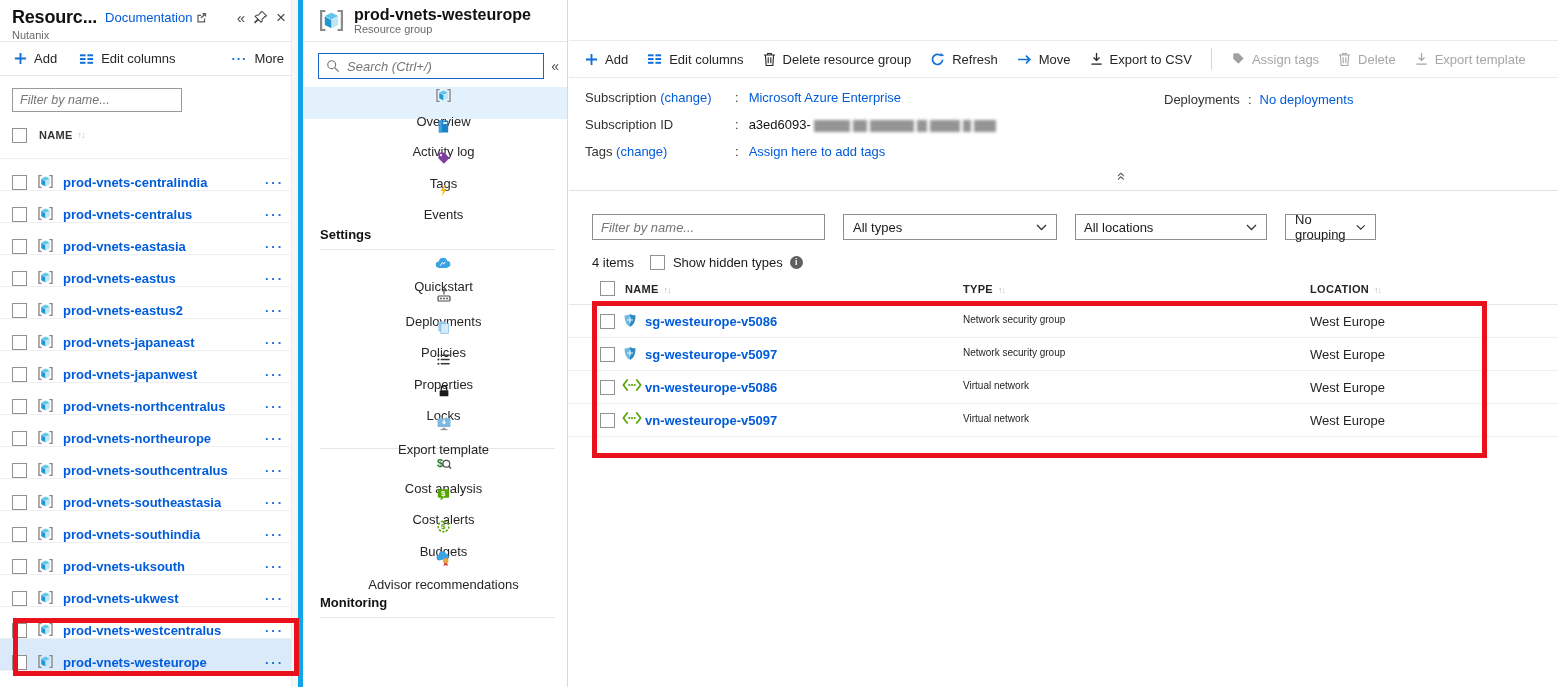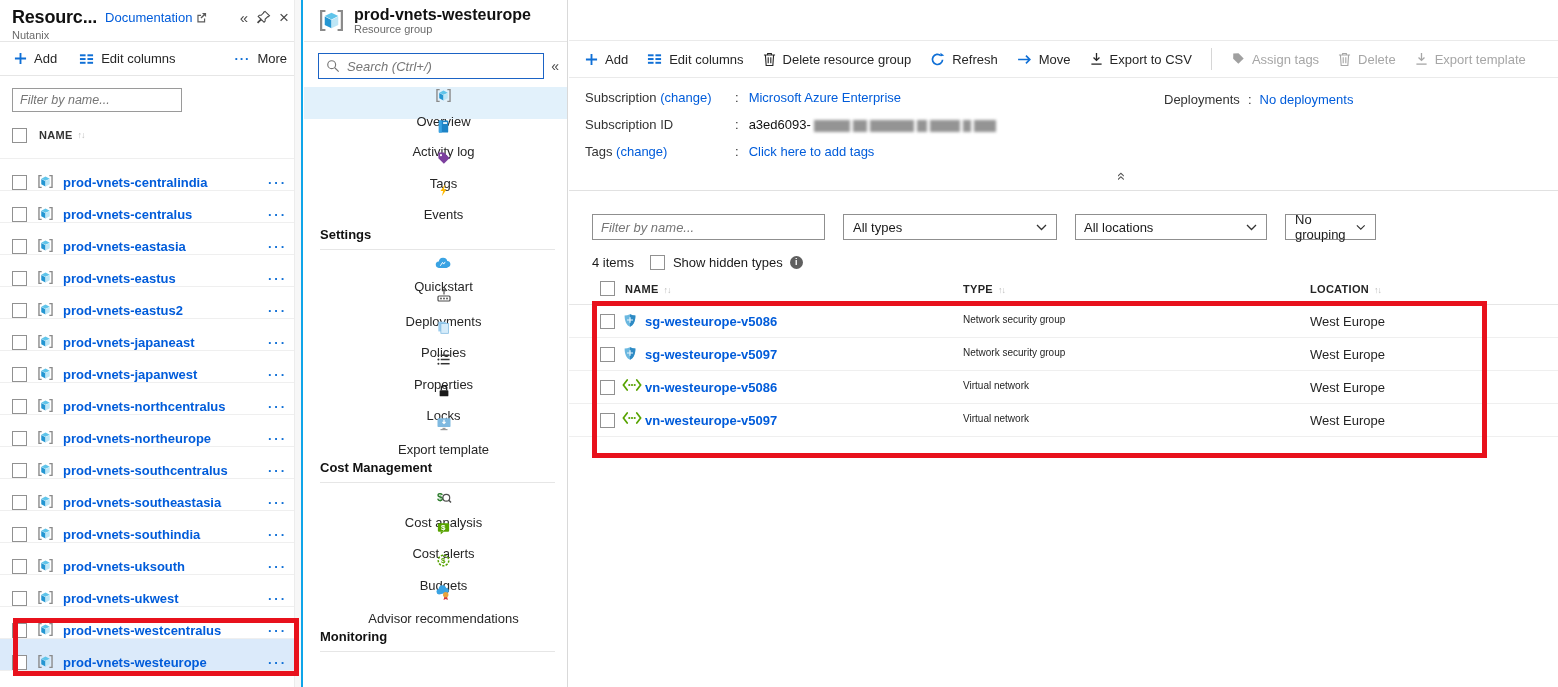--- a/index.html
+++ b/index.html
@@ -6,21 +6,21 @@
   html,body { width:1558px; height:687px; overflow:hidden; background:#fff;
     font-family:"Liberation Sans", sans-serif; color:#262626; }
   .cb { display:inline-block; width:15px; height:15px; border:1px solid #919191; background:#fff; flex:none; cursor:pointer; }
   .link { color:#015cda; cursor:pointer; }
   input { font-family:"Liberation Sans", sans-serif; outline:none; }
   input::placeholder { font-style:italic; color:#767676; }
   .ic svg { display:block; }
   .sort { font-size:9px; color:#bdbdbd; margin-left:5px; letter-spacing:-1px; }
 
   
-  #left-blade { position:absolute; left:0; top:0; width:303px; height:687px; background:#fff; border-right:2px solid #0ea5e9; }
+  #left-blade { position:absolute; left:0; top:0; width:303px; height:687px; background:#fff; border-right:5px solid #0ea5e9; }
   .lp-scroll { position:absolute; top:0; right:0; width:7px; height:100%; background:#f7f7f7; border-left:1px solid #ececec; }
   .lp-header { height:42px; border-bottom:1px solid #e6e6e6; padding:7px 12px 0 12px; }
   .lp-title-row { display:flex; align-items:center; gap:8px; }
   .lp-title { font-size:18px; font-weight:bold; color:#111; letter-spacing:-.2px; }
   .doc-link { font-size:13px; color:#015cda; display:flex; align-items:center; gap:4px; cursor:pointer; }
   .hdr-sp { flex:1; }
   .hdr-ic { color:#4a4a4a; font-size:15px; cursor:pointer; line-height:1; }
   .lp-sub { font-size:11px; color:#6b6b6b; margin-top:1px; }
   .lp-toolbar { height:34px; display:flex; align-items:center; gap:8px; padding:0 14px; border-bottom:1px solid #e6e6e6; font-size:13px; color:#262626; }
   .tbi { display:flex; align-items:center; gap:7px; cursor:pointer; white-space:nowrap; }
@@ -524,21 +524,20 @@
         <span data-icon="export-template-icon" class="ic">
           <svg viewBox="0 0 16 16" width="16" height="16">
             <rect x="1.5" y="2.2" width="13" height="8.8" rx=".8" fill="#7fb9e0"></rect>
             <rect x="6.5" y="11.8" width="3" height="1.2" fill="#9a9a9a"></rect>
             <rect x="4.5" y="13" width="7" height="1.2" fill="#9a9a9a"></rect>
             <path d="M8 3.8v3.6M6.5 6 8 7.5 9.5 6" stroke="#fff" stroke-width="1.2" fill="none"></path>
           </svg>
         </span>
         <span>Export template</span>
       </div>
-      <div class="np-section">Cost Management</div>
       <div class="np-sec-div"></div>
       <div class="np-item">
         <span data-icon="cost-analysis-icon" class="ic">
           <svg viewBox="0 0 16 16" width="16" height="16">
             <text x="1" y="11.5" font-size="11" font-weight="bold" fill="#2d7d2d">$</text>
             <circle cx="10.3" cy="8.8" r="3.4" fill="none" stroke="#4d4d4d" stroke-width="1.2"></circle>
             <path d="M12.8 11.3 15 13.5" stroke="#4d4d4d" stroke-width="1.5"></path>
           </svg>
         </span>
         <span>Cost analysis</span>
@@ -685,21 +684,21 @@
             <i style="width:22px"></i>
           </span>
       </span>
     </div>
     <div class="ess-row">
       <span class="ess-label">
         <span>Tags</span>
         <span class="link">(change)</span>
       </span>
       <span class="ess-colon">:</span>
-      <span class="link">Click here to add tags</span>
+      <span class="link">Assign here to add tags</span>
     </div>
     <div class="ess-right">
       <span>Deployments</span>
       <span>:</span>
       <span class="link">No deployments</span>
     </div>
   </div>
 
   <span class="collapse-chev">«</span>
   <div class="ess-divider"></div>

